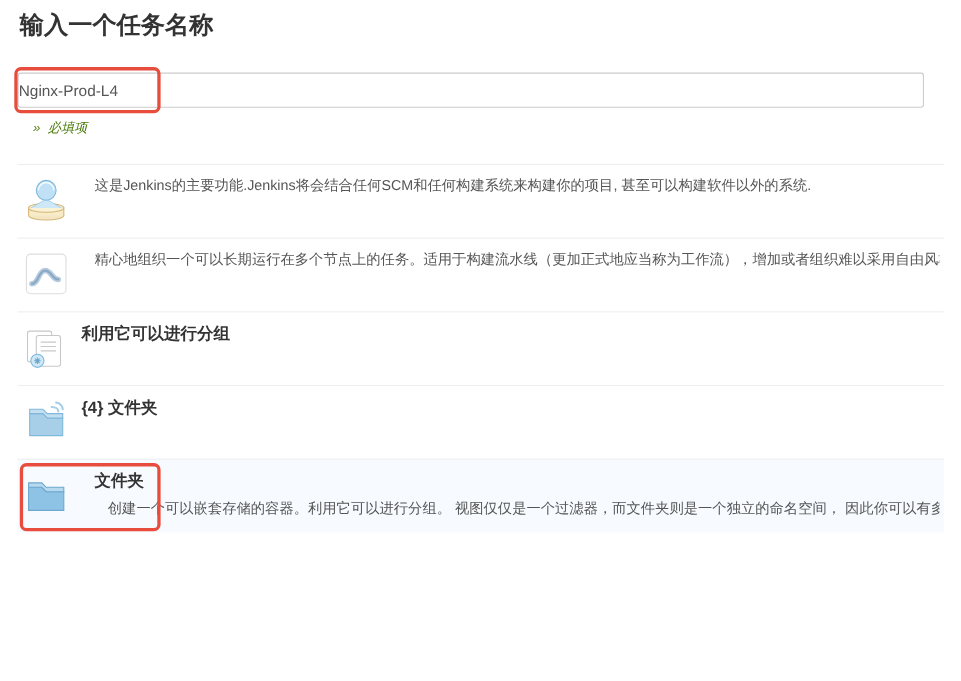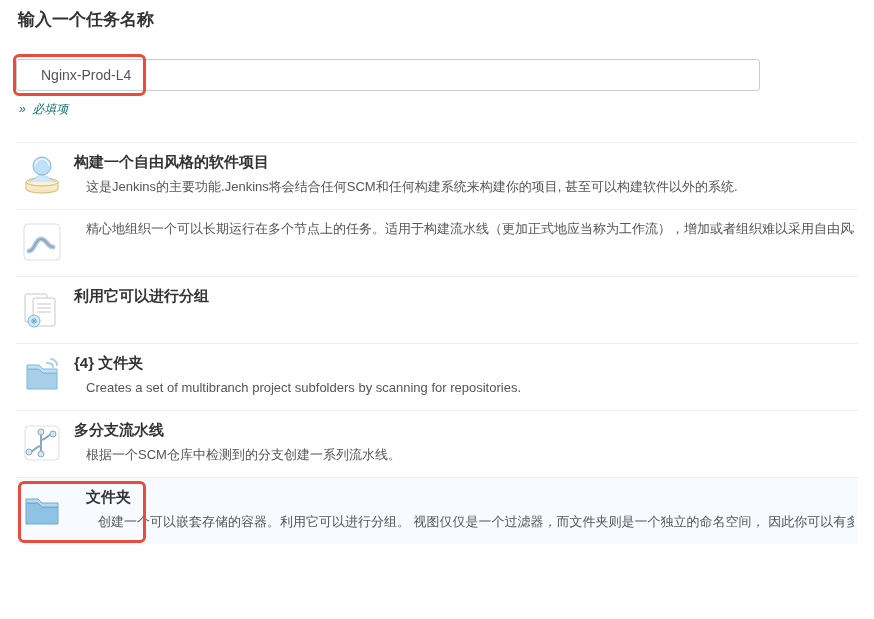--- a/index.html
+++ b/index.html
@@ -6,48 +6,48 @@
   body {
     font-family: "Helvetica Neue", Helvetica, Arial, "Microsoft YaHei", sans-serif;
     background: #ffffff;
     color: #333;
     width: 874px;
     height: 619px;
     overflow: hidden;
     padding: 8px 16px 0 16px;
   }
   .page-title {
-    font-size: 17px;
+    font-size: 22px;
     font-weight: bold;
     color: #333;
     margin: 0 0 28px 2px;
   }
   .name-block { margin-bottom: 6px; }
   .name-input {
-    width: 744px;
+    width: 824px;
     height: 32px;
-    padding: 4px 24px;
+    padding: 4px 0;
     font-size: 14px;
     border: 1px solid #ccc;
     border-radius: 3px;
     background: #fff;
     color: #555;
     outline: none;
   }
   .highlight-box {
     position: absolute;
     border: 3px solid #e74c3c;
     border-radius: 6px;
     pointer-events: none;
   }
   .required-hint {
     font-size: 12px;
-    color: #0f766e;
+    color: #4d7c0f;
     font-style: italic;
-    margin: 10px 0 24px 3px;
+    margin: 10px 0 24px 14px;
     white-space: pre;
   }
 
   .items { }
   .item {
     display: flex;
     align-items: flex-start;
     padding: 10px 4px 12px 4px;
     border-top: 1px solid #eee;
     cursor: pointer;
@@ -99,21 +99,20 @@
       <svg width="42" height="42" viewBox="0 0 42 42">
         <ellipse cx="21" cy="35" rx="16" ry="4" fill="#f4e6c2" stroke="#d4b679" stroke-width="1"></ellipse>
         <path d="M5 35 L5 28 L37 28 L37 35" fill="#f8ecc8" stroke="#d4b679" stroke-width="1"></path>
         <ellipse cx="21" cy="28" rx="16" ry="4" fill="#faf2d6" stroke="#d4b679" stroke-width="1"></ellipse>
         <path d="M7 28 L21 20 L35 28" fill="#cfe8f7" stroke="#7fb8db" stroke-width="0.5"></path>
         <circle cx="21" cy="12" r="9" fill="#bfe0f5" stroke="#7fb8db" stroke-width="1"></circle>
         <path d="M14 12 A7 7 0 0 1 28 12" fill="none" stroke="#fff" stroke-width="1.2"></path>
       </svg>
     </div>
     <div class="text-slot">
-      <div class="item-title">构建一个自由风格的软件项目</div>
       <div class="item-desc">这是Jenkins的主要功能.Jenkins将会结合任何SCM和任何构建系统来构建你的项目, 甚至可以构建软件以外的系统.</div>
     </div>
   </div>
 
   <div class="item">
     <div class="icon-slot">
       <svg width="42" height="42" viewBox="0 0 42 42">
         <rect x="3" y="3" width="36" height="36" rx="4" fill="#fff" stroke="#ddd"></rect>
         <path d="M8 30 C14 30 14 18 20 18 C26 18 26 26 32 26" fill="none" stroke="#b8cde0" stroke-width="5" stroke-linecap="round"></path>
         <path d="M8 30 C14 30 14 18 20 18 C26 18 26 26 32 26" fill="none" stroke="#8aa8c4" stroke-width="2" stroke-linecap="round"></path>
@@ -144,42 +143,23 @@
   <div class="item">
     <div class="icon-slot">
       <svg width="42" height="42" viewBox="0 0 42 42">
         <path d="M6 14 L6 34 L36 34 L36 18 L22 18 L18 14 Z" fill="#a8cfe8" stroke="#7fb8db"></path>
         <path d="M6 14 L18 14 L22 18 L36 18 L36 14 L22 14 L18 10 L6 10 Z" fill="#c3dff0" stroke="#7fb8db"></path>
         <path d="M26 8 C30 8 32 10 32 12 M30 4 C34 4 36 8 36 10" fill="none" stroke="#a8cfe8" stroke-width="2" stroke-linecap="round"></path>
       </svg>
     </div>
     <div class="text-slot">
       <div class="item-title">{4} 文件夹</div>
-      <div class="item-desc">Creates a set of multibranch project subfolders by scanning for repositories.</div>
     </div>
   </div>
 
-  <div class="item">
-    <div class="icon-slot">
-      <svg width="42" height="42" viewBox="0 0 42 42">
-        <rect x="4" y="4" width="34" height="34" rx="4" fill="#fff" stroke="#ddd"></rect>
-        <path d="M20 10 L20 32" stroke="#8aa8c4" stroke-width="2"></path>
-        <path d="M20 18 C26 18 26 12 32 12" fill="none" stroke="#8aa8c4" stroke-width="2"></path>
-        <path d="M20 24 C14 24 14 30 8 30" fill="none" stroke="#8aa8c4" stroke-width="2"></path>
-        <circle cx="20" cy="10" r="3" fill="#cfe8f7" stroke="#8aa8c4"></circle>
-        <circle cx="32" cy="12" r="3" fill="#cfe8f7" stroke="#8aa8c4"></circle>
-        <circle cx="8" cy="30" r="3" fill="#cfe8f7" stroke="#8aa8c4"></circle>
-        <circle cx="20" cy="32" r="3" fill="#cfe8f7" stroke="#8aa8c4"></circle>
-      </svg>
-    </div>
-    <div class="text-slot">
-      <div class="item-title">多分支流水线</div>
-      <div class="item-desc">根据一个SCM仓库中检测到的分支创建一系列流水线。</div>
-    </div>
-  </div>
 
   <div class="item selected" style="position:relative;">
     <div class="icon-slot">
       <svg width="42" height="42" viewBox="0 0 42 42">
         <path d="M5 14 L5 35 L37 35 L37 18 L21 18 L17 14 Z" fill="#8fc3e6" stroke="#6ea8cc"></path>
         <path d="M5 14 L17 14 L21 18 L37 18 L37 14 L21 14 L17 10 L5 10 Z" fill="#b7d9ef" stroke="#6ea8cc"></path>
       </svg>
     </div>
     <div class="text-slot">
       <div class="item-title">文件夹</div>

